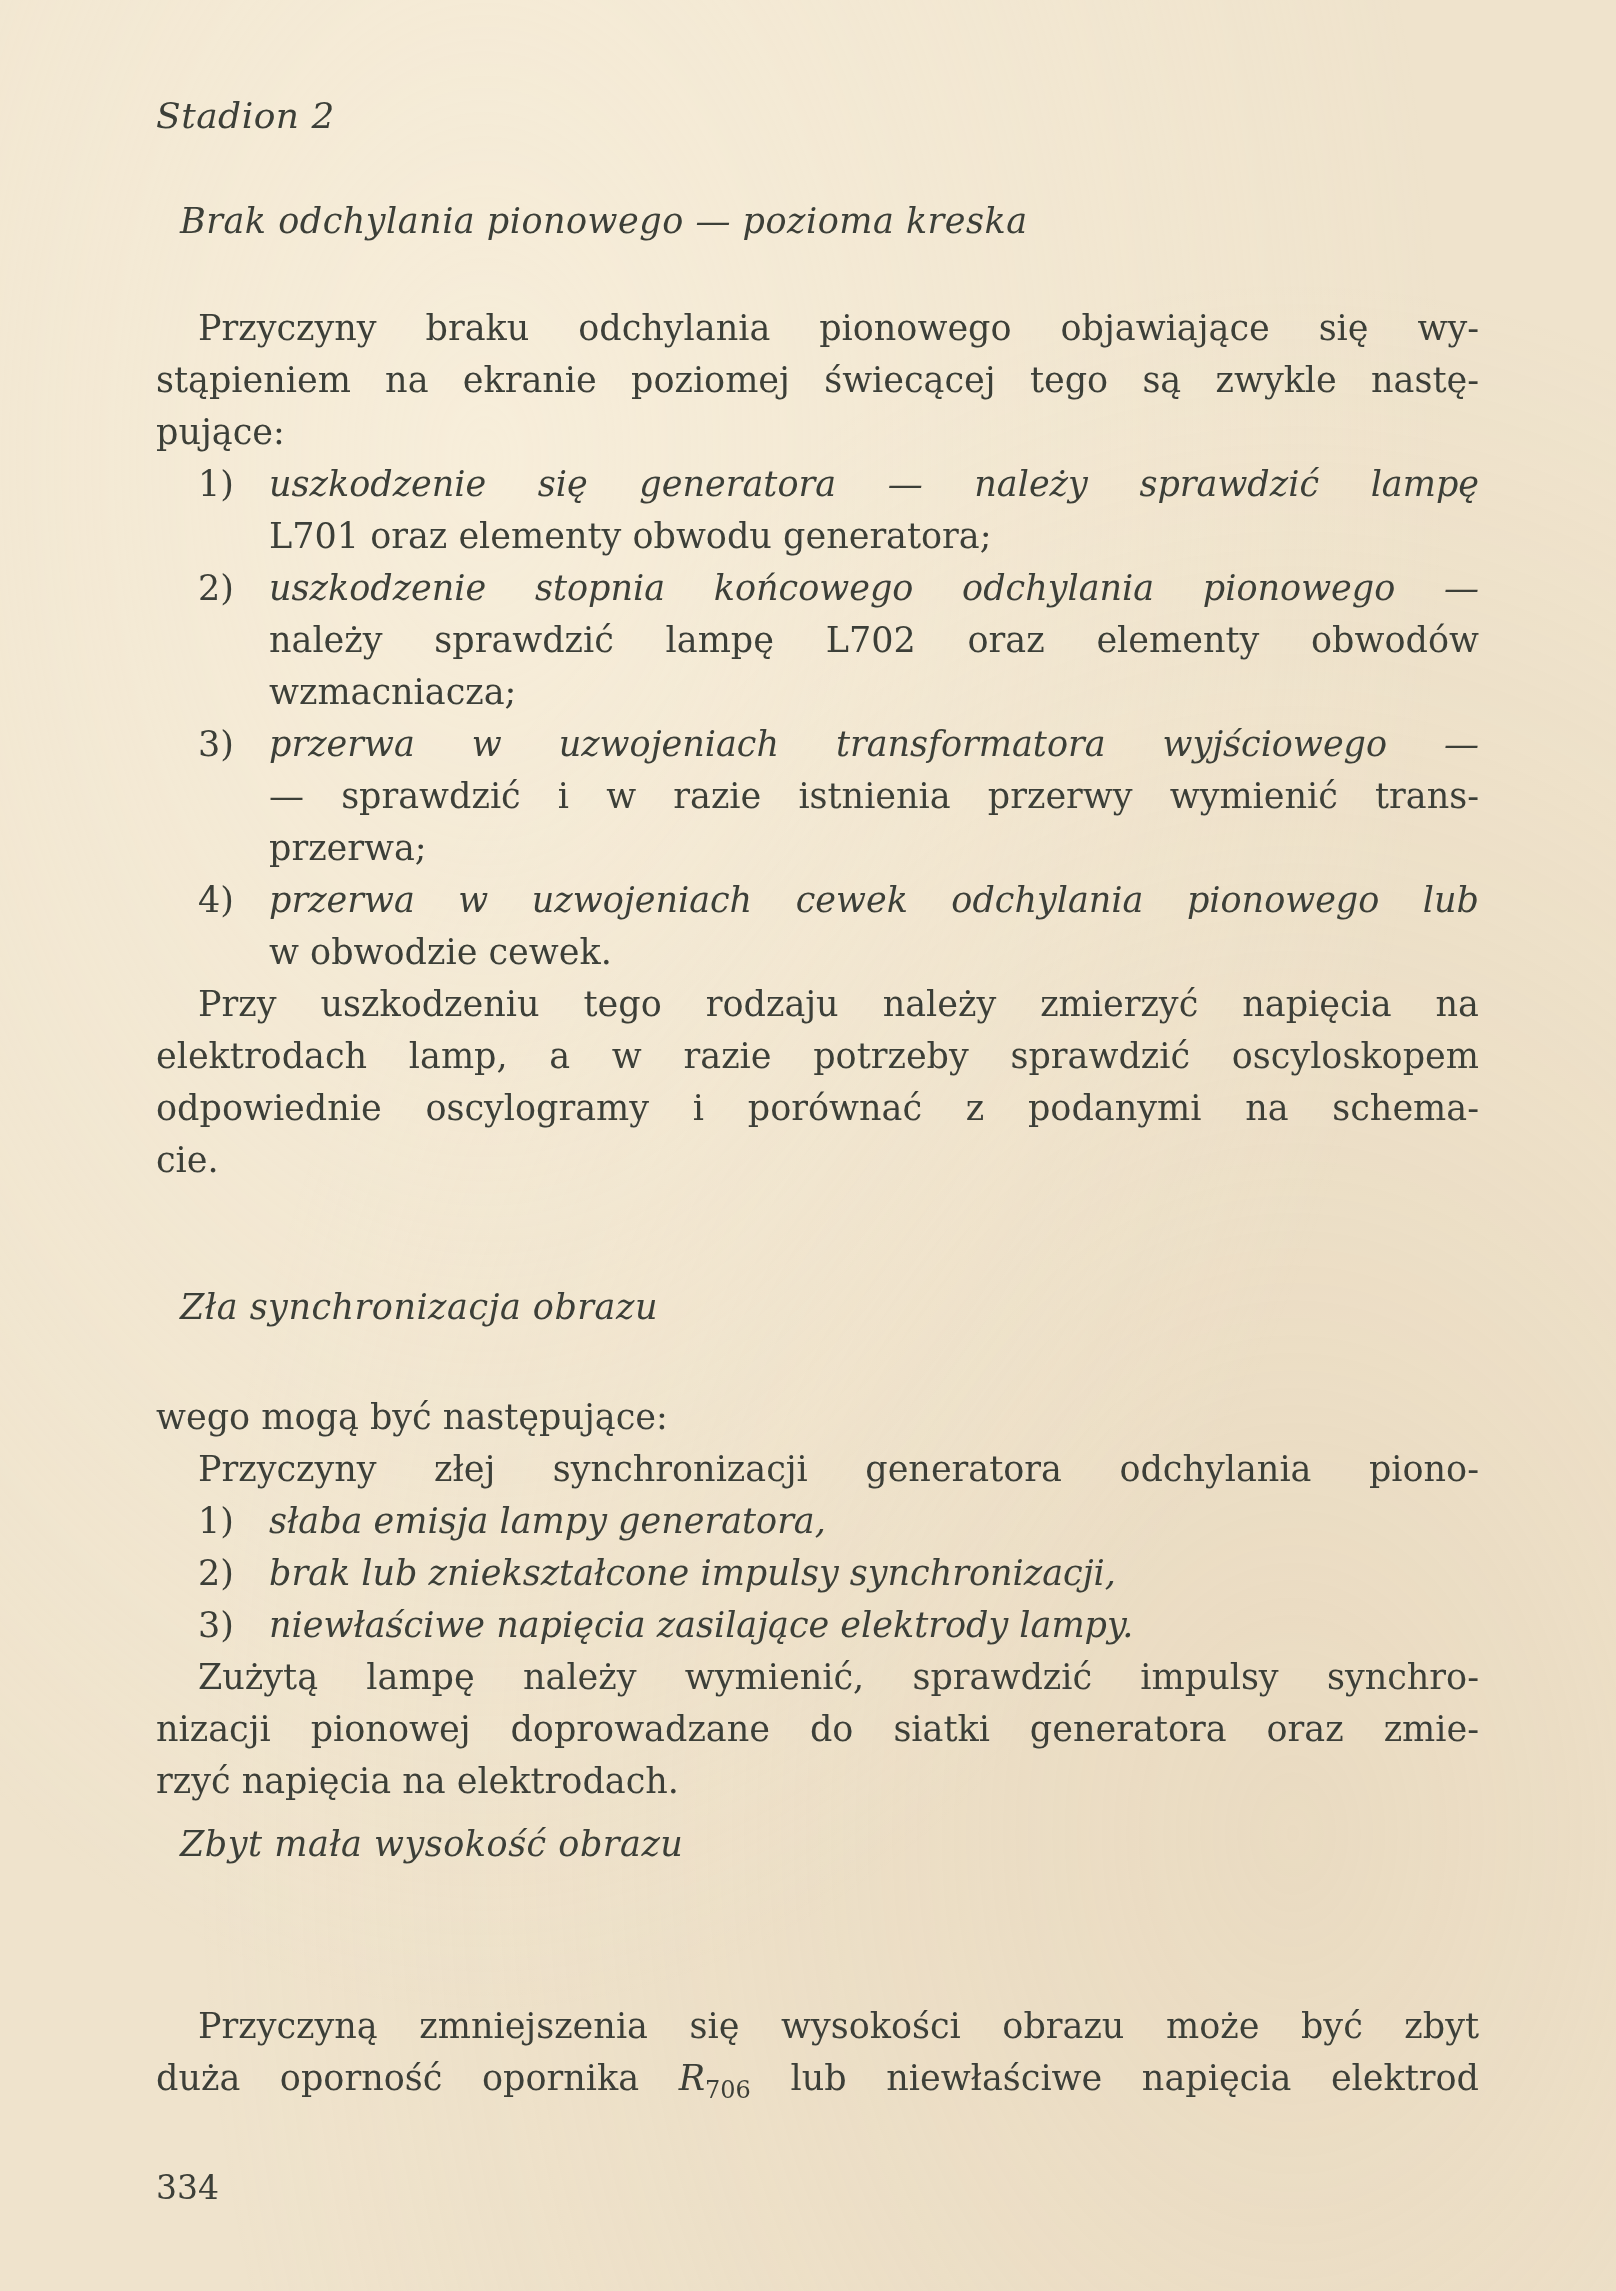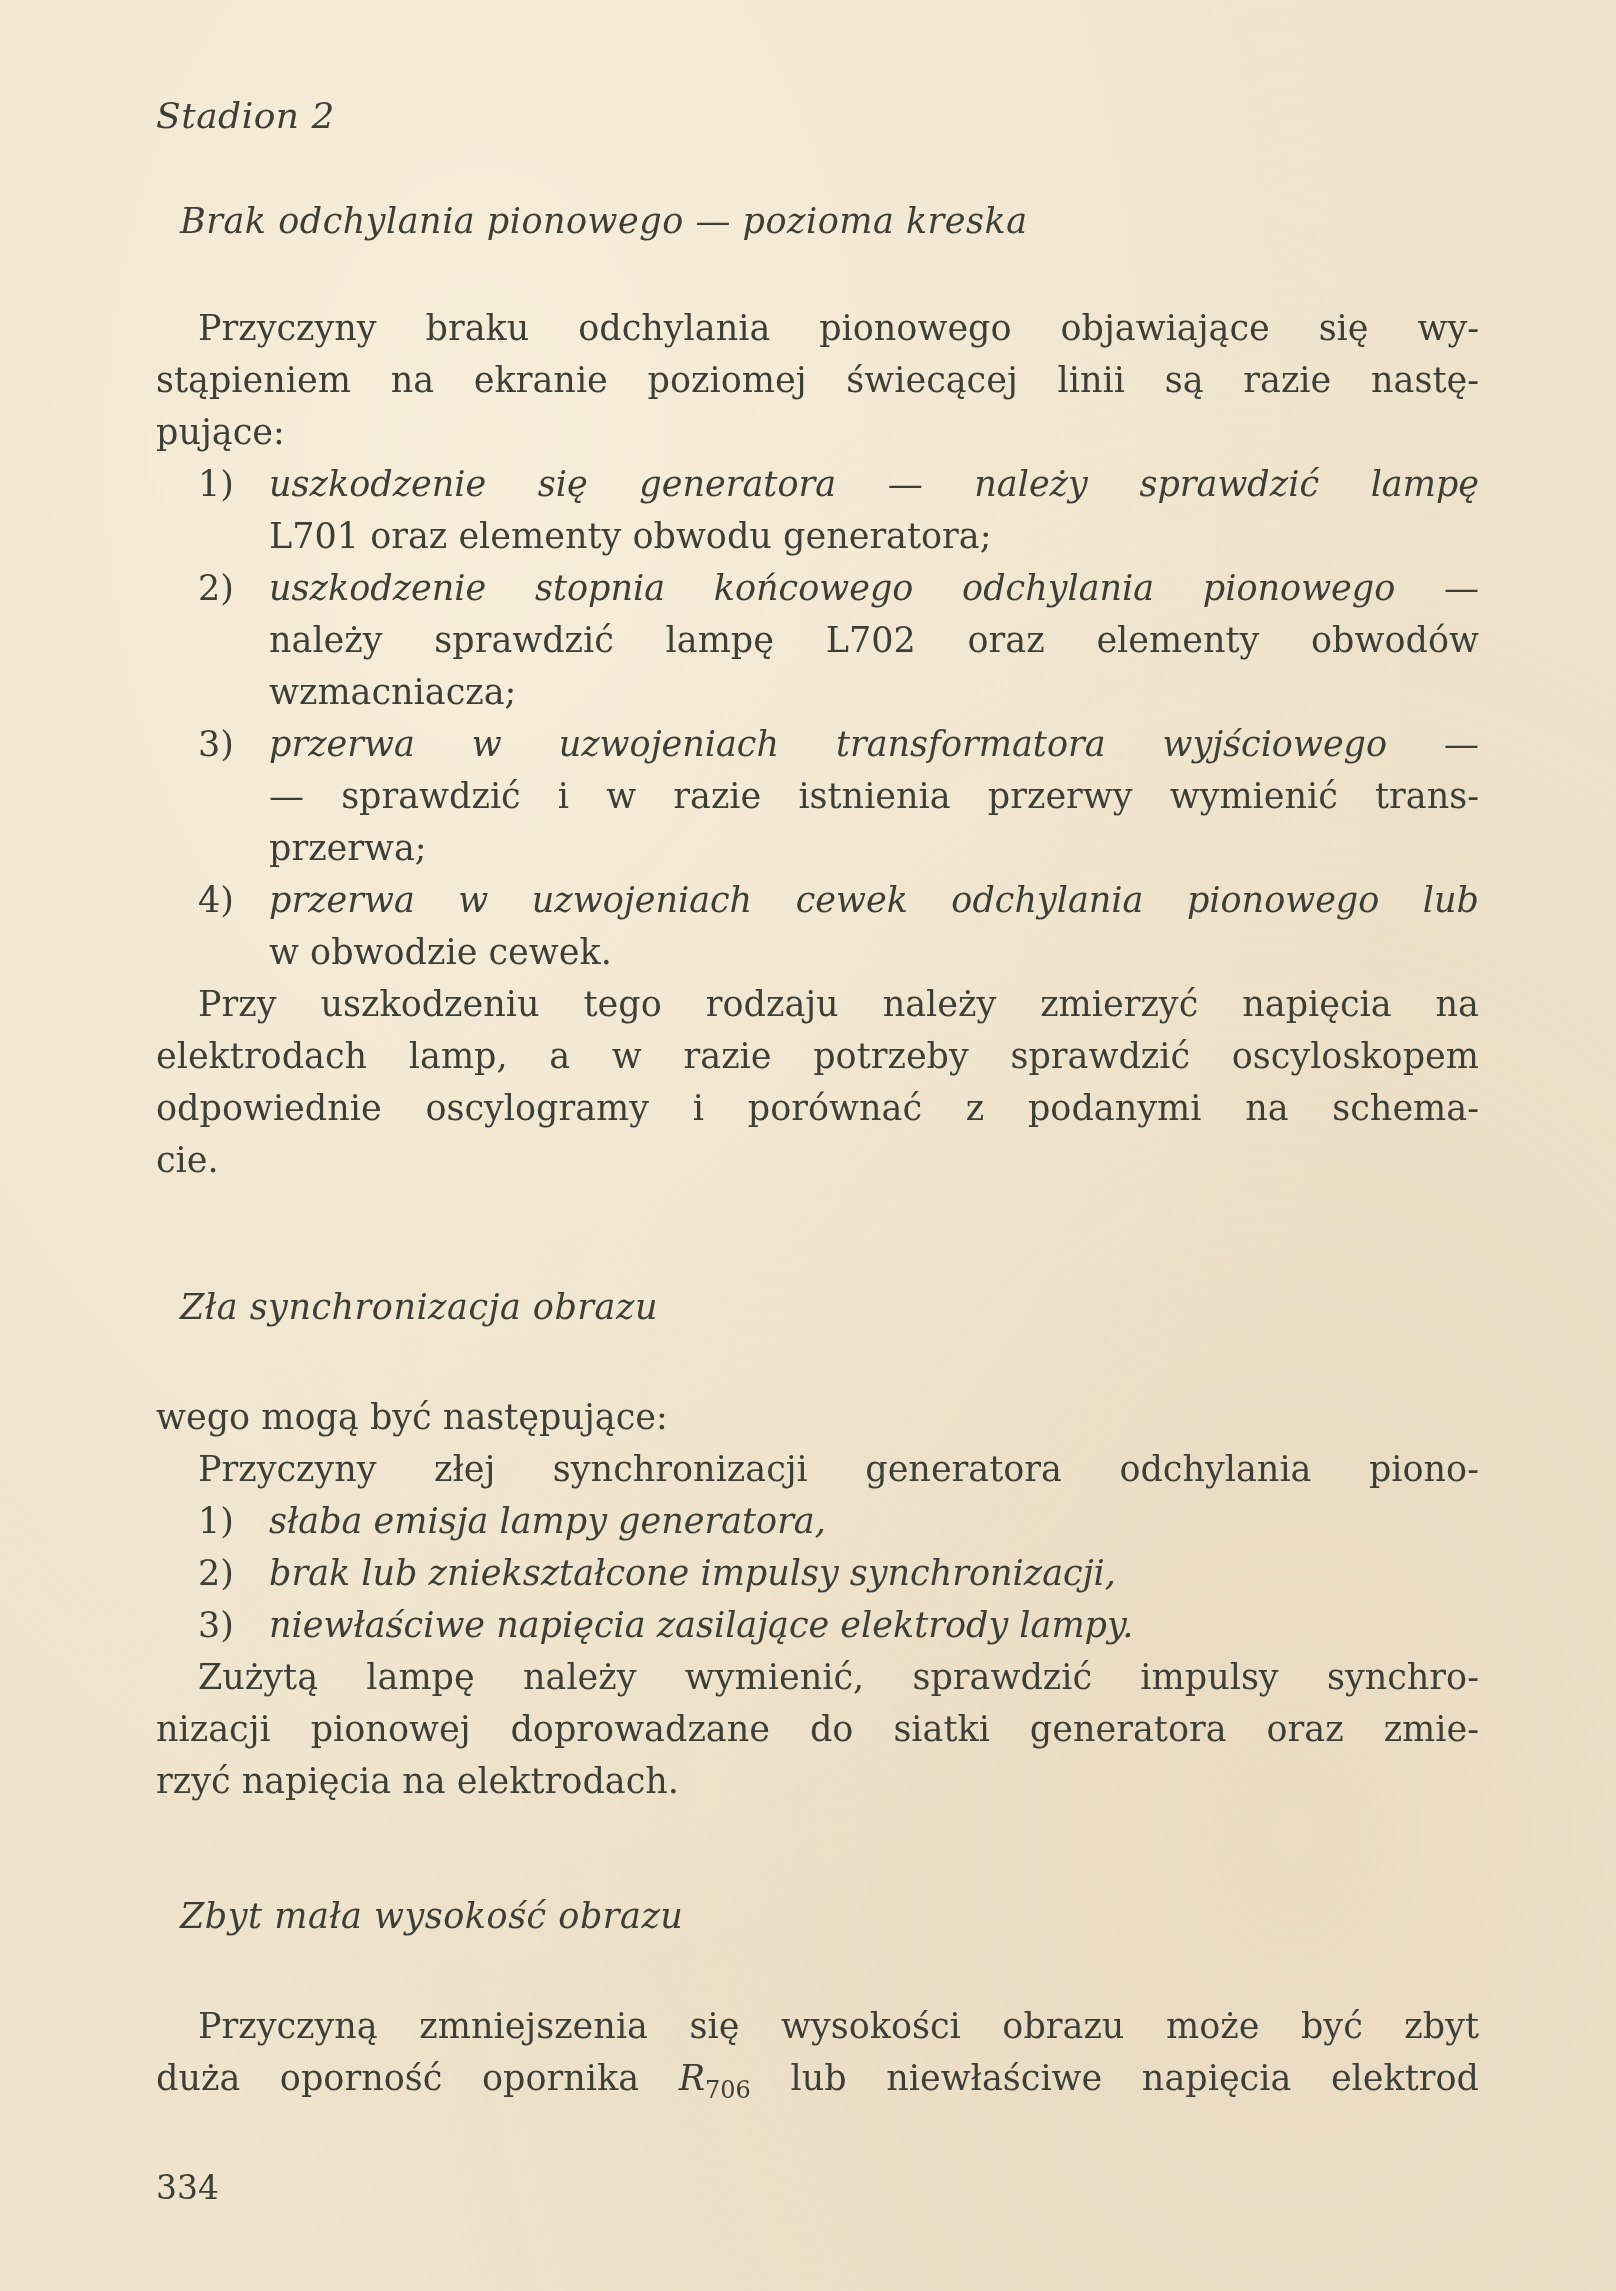--- a/index.html
+++ b/index.html
@@ -38,21 +38,21 @@
 </head>
 <body>
 
 <div class="page">
 
   <div class="running-head">Stadion 2</div>
 
   <div class="section-title" style="top:201px">Brak odchylania pionowego — pozioma kreska</div>
   <div class="block" style="top:302px">
     <span class="line indent">Przyczyny braku odchylania pionowego objawiające się wy-</span>
-    <span class="line">stąpieniem na ekranie poziomej świecącej linii są razie nastę-</span>
+    <span class="line">stąpieniem na ekranie poziomej świecącej tego są zwykle nastę-</span>
     <span class="line last">pujące:</span>
 
     <span class="line item-line">
       <span class="item-num">1)</span>
       <span class="item-text">uszkodzenie się generatora — należy sprawdzić lampę</span>
     </span>
     <span class="line last cont">L701 oraz elementy obwodu generatora;</span>
 
     <span class="line item-line">
       <span class="item-num">2)</span>
@@ -96,21 +96,21 @@
     <span class="line last item-line">
       <span class="item-num">3)</span>
       <span class="item-text">niewłaściwe napięcia zasilające elektrody lampy.</span>
     </span>
 
     <span class="line indent">Zużytą lampę należy wymienić, sprawdzić impulsy synchro-</span>
     <span class="line">nizacji pionowej doprowadzane do siatki generatora oraz zmie-</span>
     <span class="line last">rzyć napięcia na elektrodach.</span>
   </div>
 
-  <div class="section-title" style="top:1896px">Zbyt mała wysokość obrazu</div>
+  <div class="section-title" style="top:1824px">Zbyt mała wysokość obrazu</div>
   <div class="block" style="top:2000px">
     <span class="line indent">Przyczyną zmniejszenia się wysokości obrazu może być zbyt</span>
     <span class="line"><span>duża oporność opornika </span><span class="ital">R</span><sub>706</sub><span> lub niewłaściwe napięcia elektrod</span></span>
   </div>
 
   <div class="page-number">334</div>
 </div>
 
 
 </body></html>

